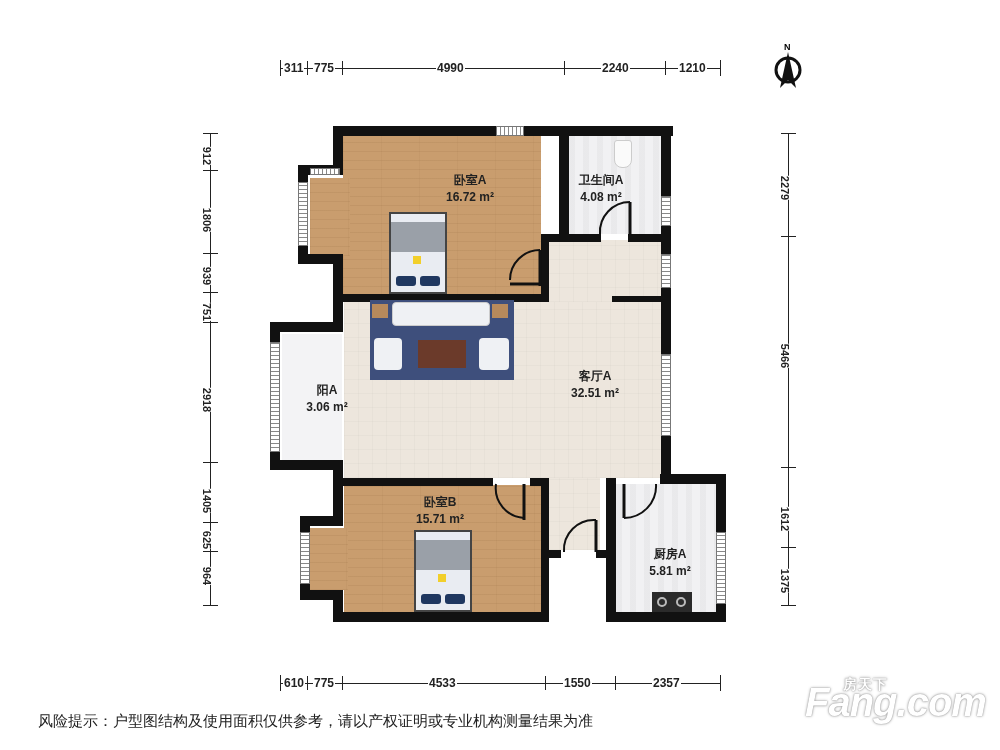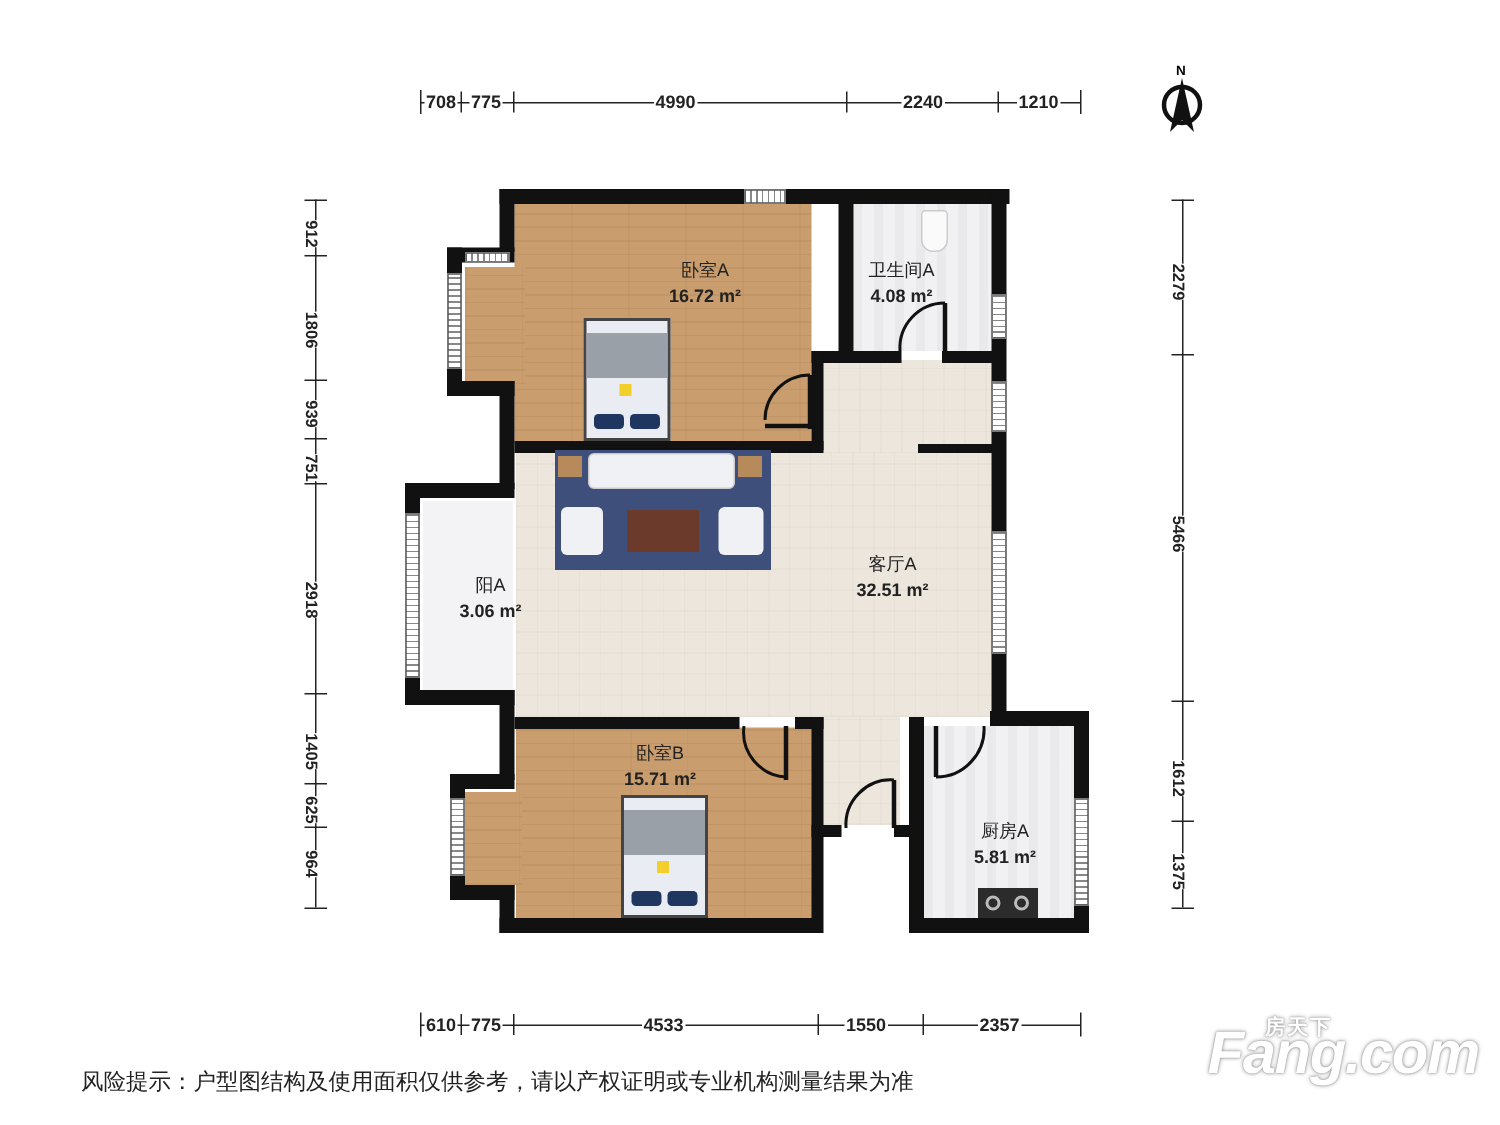--- a/index.html
+++ b/index.html
@@ -15,45 +15,45 @@
       repeating-linear-gradient(90deg, rgba(0,0,0,0.025) 0 1px, transparent 1px 14px),
       #ede6dd; }
   .wet { position:absolute; background:
       repeating-linear-gradient(90deg, rgba(0,0,0,0.03) 0 6px, transparent 6px 14px),
       #f1f1f3; }
   .balc { position:absolute; background:#f3f3f5; }
   .win { position:absolute; background:#fff; border:1px solid #777; box-sizing:border-box; }
   .win.v { background: repeating-linear-gradient(90deg, #fff 0 3px, #888 3px 4px); }
   .win.h { background: repeating-linear-gradient(0deg, #fff 0 3px, #888 3px 4px); }
   .room-label { position:absolute; text-align:center; font-size:12px; color:#222; line-height:17px; font-weight:bold; }
-  .room-label .name { font-weight:normal; }
+  .room-label .name { font-weight:bold; }
   .dim-h { position:absolute; height:1px; background:#222; }
   .dim-v { position:absolute; width:1px; background:#222; }
   .tick { position:absolute; font-size:12px; color:#222; font-weight:bold; background:#fff; padding:0 1px; }
   .tick-v { position:absolute; font-size:11px; color:#222; font-weight:bold; background:#fff; transform:rotate(90deg); transform-origin:center; white-space:nowrap; }
-  .disclaimer { position:absolute; left:54px; top:712px; font-size:15px; color:#222; }
+  .disclaimer { position:absolute; left:38px; top:712px; font-size:15px; color:#222; }
   .logo { position:absolute; left:805px; top:680px; color:#fff; font-weight:bold; font-size:40px; font-style:italic; text-shadow:0 0 3px #999, 0 0 1px #777; letter-spacing:-1px; }
   .logo small { position:absolute; left:38px; top:-4px; font-size:14px; font-style:normal; letter-spacing:1px; }
 </style>
 </head>
 <body>
 
 <div class="abs" style="left:772px;top:42px;width:32px;height:50px;">
   <div style="position:absolute;left:12px;top:0;font-size:9px;font-weight:bold;">N</div>
   <svg width="32" height="42" style="position:absolute;left:0;top:8px;" viewBox="0 0 32 42">
     <circle cx="16" cy="20" r="12" fill="none" stroke="#111" stroke-width="3"></circle>
     <polygon points="16,2 8,38 16,30 24,38" fill="#111"></polygon>
   </svg>
 </div>
 
 <div>
   <div class="dim-h" style="left:280px;top:68px;width:440px;"></div>
   <div class="dim-v" style="left:280px;top:60px;height:16px;"></div>
   <div class="dim-v" style="left:720px;top:60px;height:16px;"></div>
-  <span class="tick" style="left:283px;top:61px;">708</span>
+  <span class="tick" style="left:283px;top:61px;">311</span>
   <span class="tick" style="left:313px;top:61px;">775</span>
   <span class="tick" style="left:436px;top:61px;">4990</span>
   <span class="tick" style="left:601px;top:61px;">2240</span>
   <span class="tick" style="left:678px;top:61px;">1210</span>
   <div class="dim-v" style="left:307px;top:61px;height:14px;"></div>
   <div class="dim-v" style="left:342px;top:61px;height:14px;"></div>
   <div class="dim-v" style="left:564px;top:61px;height:14px;"></div>
   <div class="dim-v" style="left:665px;top:61px;height:14px;"></div>
 </div>
 

